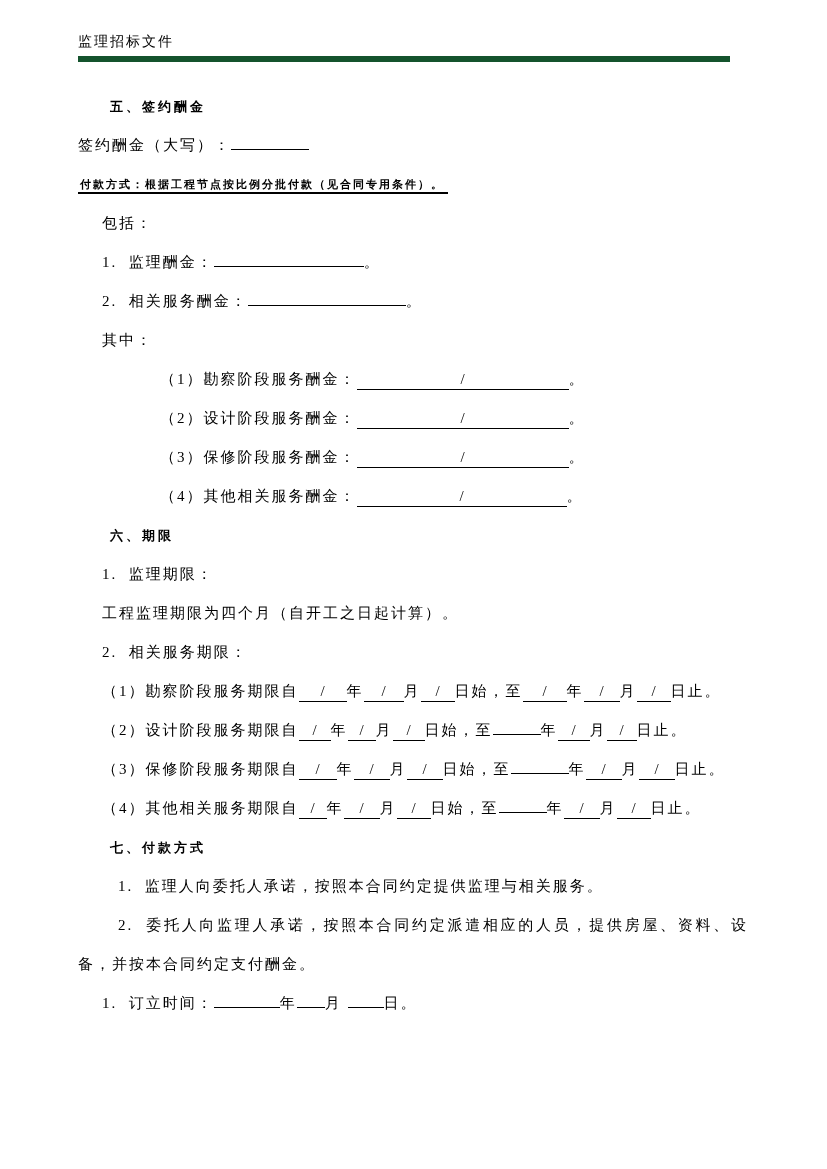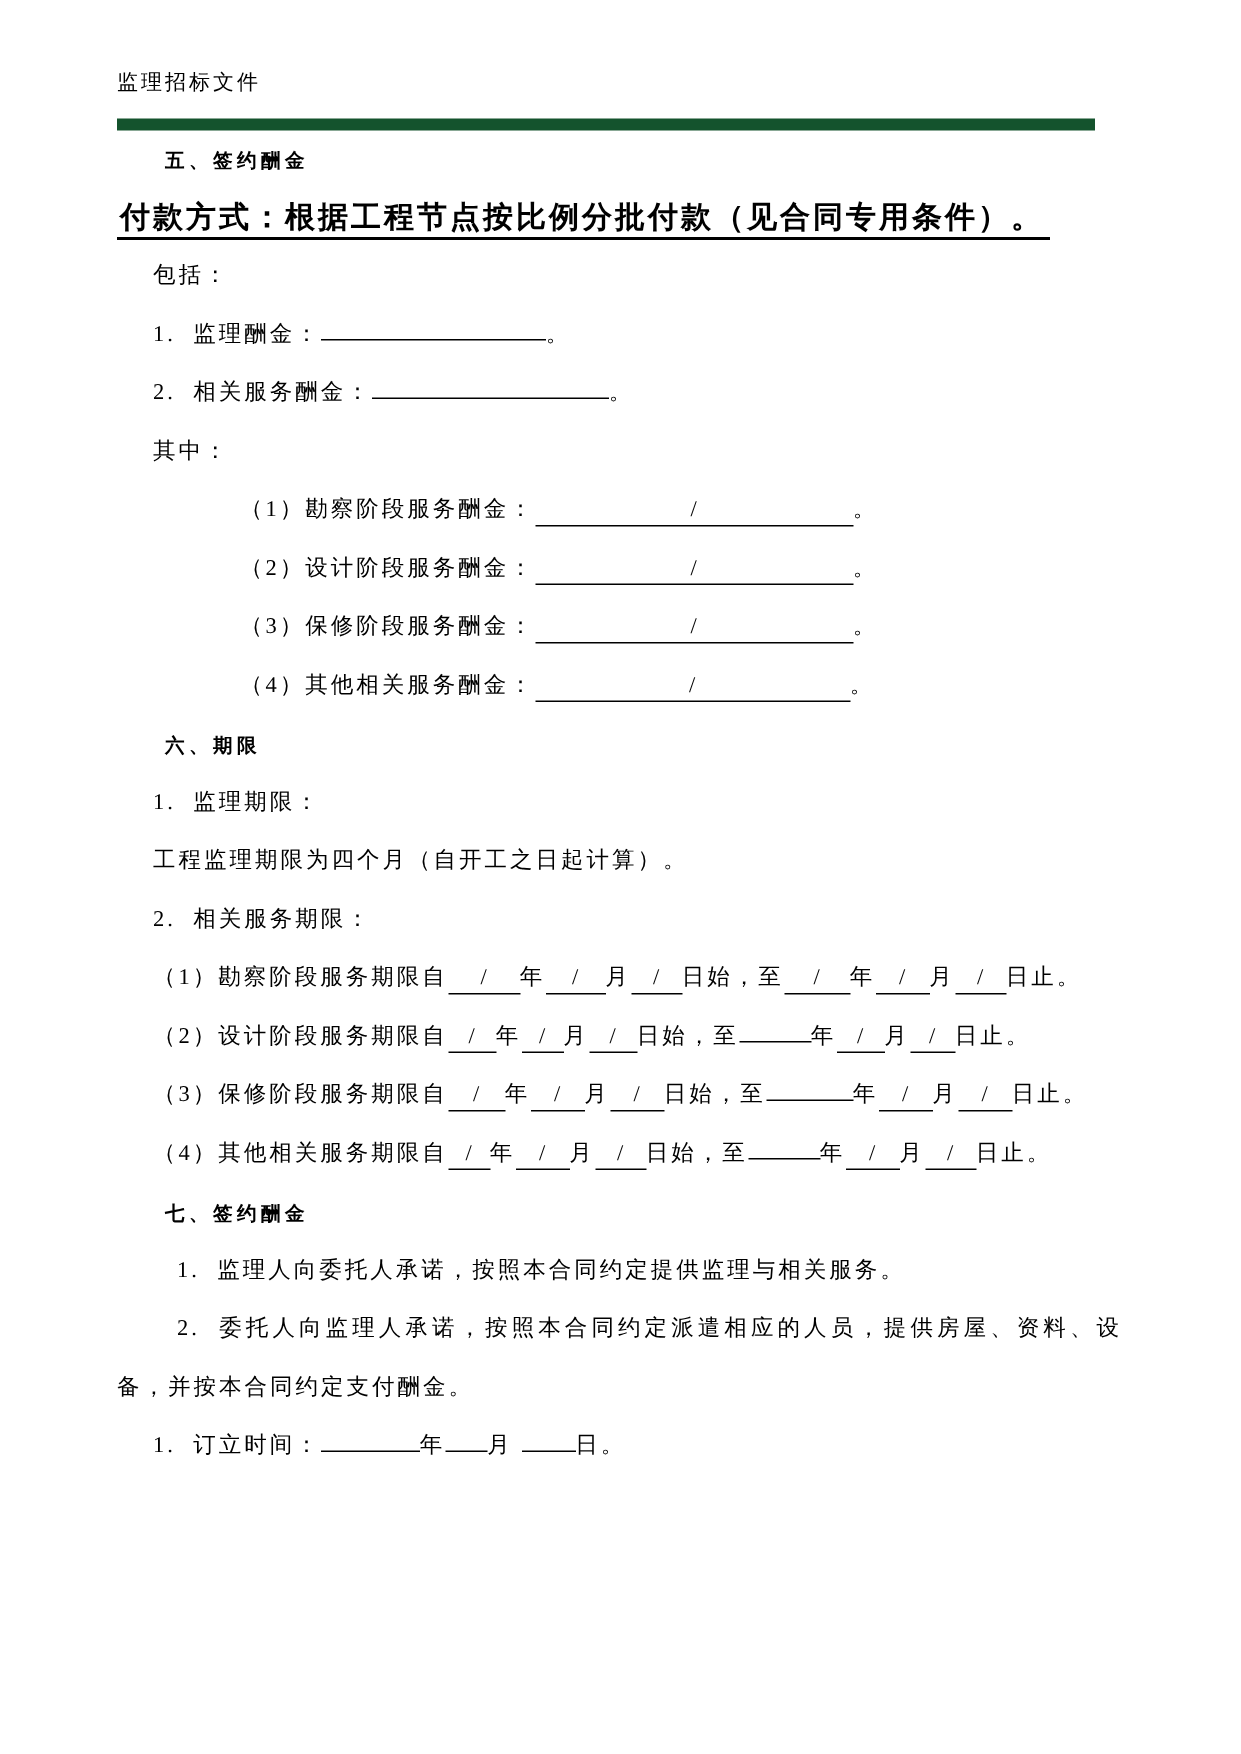--- a/index.html
+++ b/index.html
@@ -10,46 +10,45 @@
     background: #ffffff;
     color: #000000;
     font-family: "Liberation Serif", "DejaVu Serif", serif;
     overflow: hidden;
   }
   .header {
     position: absolute;
     left: 78px;
     top: 33px;
     width: 652px;
-    border-bottom: 8px solid #14532d;
-    padding-bottom: 15px;
+    border-bottom: 6px solid #14532d;
+    padding-bottom: 5px;
     font-size: 14px;
     letter-spacing: 2px;
-    margin-top: 13px;
   }
   .doc-body {
     position: absolute;
     left: 78px;
     top: 87px;
     width: 670px;
     font-size: 15px;
     letter-spacing: 2px;
   }
   .block { line-height: 39px; white-space: pre-wrap; }
   .s-plain {}
   .s-heading {
     font-weight: bold;
     margin-left: 32px;
     font-size: 13px;
     letter-spacing: 3px;
     font-family: "Liberation Sans", "DejaVu Sans", sans-serif;
   }
   .s-payment {
     font-weight: bold;
-    font-size: 20px;
+    font-size: 11px;
     font-family: "Liberation Sans", "DejaVu Sans", sans-serif;
   }
   .s-payment .seg-text {
     border-bottom: 2px solid #000;
     padding: 0 4px 2px 2px;
   }
   .s-i1 { margin-left: 24px; }
   .s-i2 { margin-left: 82px; }
   .s-p7 { text-indent: 40px; text-align: justify; }
   .blank {
@@ -64,35 +63,36 @@
 </style>
 </head>
 <body>
 
 <div class="page">
   <div class="header">
     <span>监理招标文件</span>
   </div>
   <div class="doc-body" id="doc-body">
       <div class="block s-heading"><span class="seg-text">五、签约酬金</span></div>
+      <div class="block s-plain"><span class="seg-text">签约酬金（大写）：</span><span class="blank" style="width: 78px;"></span></div>
       <div class="block s-payment"><span class="seg-text">付款方式：根据工程节点按比例分批付款（见合同专用条件）。</span></div>
       <div class="block s-i1"><span class="seg-text">包括：</span></div>
       <div class="block s-i1"><span class="seg-text">1.  监理酬金：</span><span class="blank" style="width: 150px;"></span><span class="seg-text">。</span></div>
       <div class="block s-i1"><span class="seg-text">2.  相关服务酬金：</span><span class="blank" style="width: 158px;"></span><span class="seg-text">。</span></div>
       <div class="block s-i1"><span class="seg-text">其中：</span></div>
       <div class="block s-i2"><span class="seg-text">（1）勘察阶段服务酬金：</span><span class="blank" style="width: 212px;">/</span><span class="seg-text">。</span></div>
       <div class="block s-i2"><span class="seg-text">（2）设计阶段服务酬金：</span><span class="blank" style="width: 212px;">/</span><span class="seg-text">。</span></div>
       <div class="block s-i2"><span class="seg-text">（3）保修阶段服务酬金：</span><span class="blank" style="width: 212px;">/</span><span class="seg-text">。</span></div>
       <div class="block s-i2"><span class="seg-text">（4）其他相关服务酬金：</span><span class="blank" style="width: 210px;">/</span><span class="seg-text">。</span></div>
       <div class="block s-heading"><span class="seg-text">六、期限</span></div>
       <div class="block s-i1"><span class="seg-text">1.  监理期限：</span></div>
       <div class="block s-i1"><span class="seg-text">工程监理期限为四个月（自开工之日起计算）。</span></div>
       <div class="block s-i1"><span class="seg-text">2.  相关服务期限：</span></div>
       <div class="block s-i1"><span class="seg-text">（1）勘察阶段服务期限自</span><span class="blank" style="width: 48px;">/</span><span class="seg-text">年</span><span class="blank" style="width: 40px;">/</span><span class="seg-text">月</span><span class="blank" style="width: 34px;">/</span><span class="seg-text">日始，至</span><span class="blank" style="width: 44px;">/</span><span class="seg-text">年</span><span class="blank" style="width: 36px;">/</span><span class="seg-text">月</span><span class="blank" style="width: 34px;">/</span><span class="seg-text">日止。</span></div>
       <div class="block s-i1"><span class="seg-text">（2）设计阶段服务期限自</span><span class="blank" style="width: 32px;">/</span><span class="seg-text">年</span><span class="blank" style="width: 28px;">/</span><span class="seg-text">月</span><span class="blank" style="width: 32px;">/</span><span class="seg-text">日始，至</span><span class="blank" style="width: 48px;"></span><span class="seg-text">年</span><span class="blank" style="width: 32px;">/</span><span class="seg-text">月</span><span class="blank" style="width: 30px;">/</span><span class="seg-text">日止。</span></div>
       <div class="block s-i1"><span class="seg-text">（3）保修阶段服务期限自</span><span class="blank" style="width: 38px;">/</span><span class="seg-text">年</span><span class="blank" style="width: 36px;">/</span><span class="seg-text">月</span><span class="blank" style="width: 36px;">/</span><span class="seg-text">日始，至</span><span class="blank" style="width: 58px;"></span><span class="seg-text">年</span><span class="blank" style="width: 36px;">/</span><span class="seg-text">月</span><span class="blank" style="width: 36px;">/</span><span class="seg-text">日止。</span></div>
       <div class="block s-i1"><span class="seg-text">（4）其他相关服务期限自</span><span class="blank" style="width: 28px;">/</span><span class="seg-text">年</span><span class="blank" style="width: 36px;">/</span><span class="seg-text">月</span><span class="blank" style="width: 34px;">/</span><span class="seg-text">日始，至</span><span class="blank" style="width: 48px;"></span><span class="seg-text">年</span><span class="blank" style="width: 36px;">/</span><span class="seg-text">月</span><span class="blank" style="width: 34px;">/</span><span class="seg-text">日止。</span></div>
-      <div class="block s-heading"><span class="seg-text">七、签约酬金</span></div>
+      <div class="block s-heading"><span class="seg-text">七、付款方式</span></div>
       <div class="block s-p7"><span class="seg-text">1.  监理人向委托人承诺，按照本合同约定提供监理与相关服务。</span></div>
       <div class="block s-p7"><span class="seg-text">2.  委托人向监理人承诺，按照本合同约定派遣相应的人员，提供房屋、资料、设备，并按本合同约定支付酬金。</span></div>
       <div class="block s-i1"><span class="seg-text">1.  订立时间：</span><span class="blank" style="width: 66px;"></span><span class="seg-text">年</span><span class="blank" style="width: 28px;"></span><span class="seg-text">月 </span><span class="blank" style="width: 36px;"></span><span class="seg-text">日。</span></div>
     </div>
 </div>
 
 </body></html>

